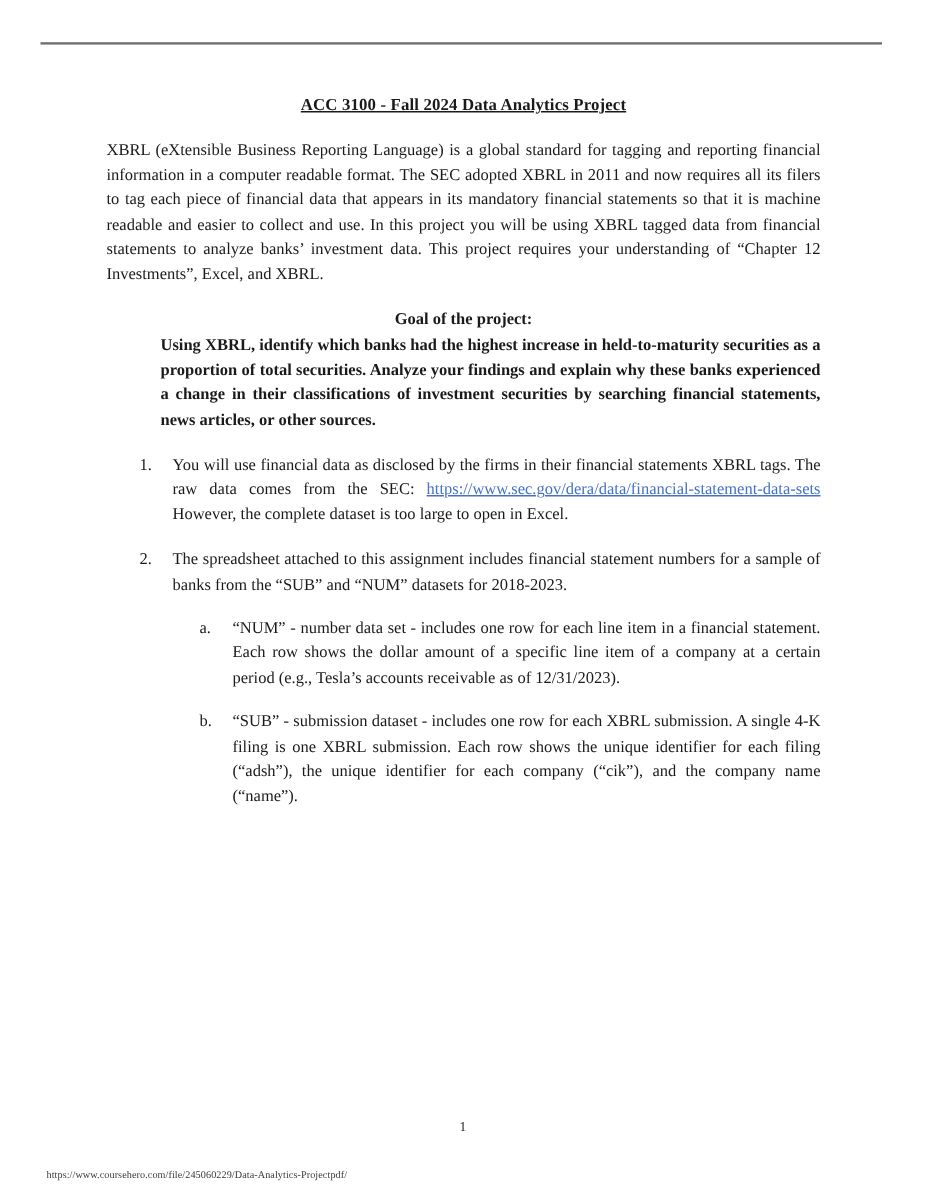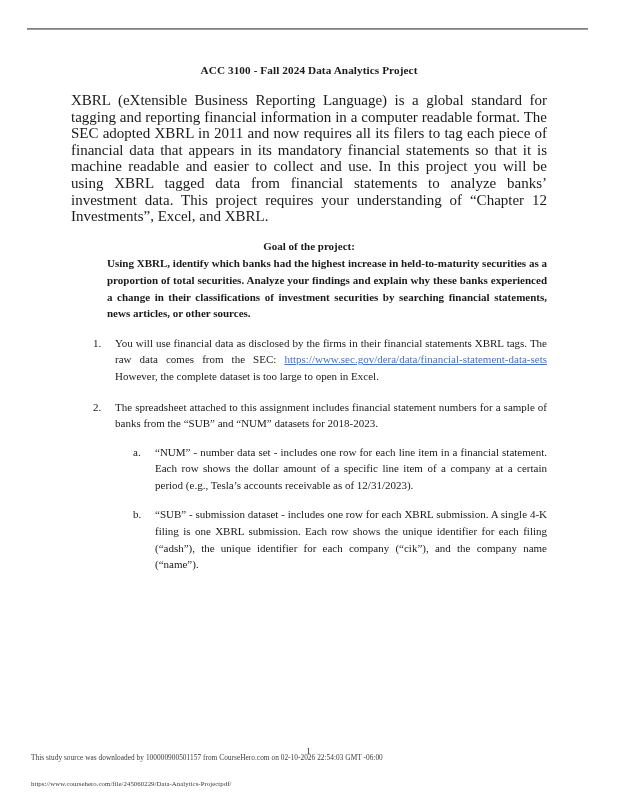--- a/index.html
+++ b/index.html
@@ -37,24 +37,25 @@
     top: 64px;
     width: 476px;
   }
 
   .doc-title {
     font-size: 11.2px;
     font-weight: bold;
     text-align: center;
     margin: 0 0 16px 0;
     letter-spacing: 0.1px;
+    text-decoration: underline;
   }
 
   p.body-text {
-    font-size: 15px;
+    font-size: 11px;
     line-height: 16.6px;
     text-align: justify;
     margin: 0 0 13px 0;
     text-justify: inter-word;
     font-family: Liberation Serif, serif;
   }
 
   .section-head {
     font-size: 11px;
     font-weight: bold;
@@ -186,17 +187,16 @@
           </li>
         </ol>
       </li>
 
     </ol>
 
   </div>
 
   <div class="page-number">1</div>
 
-  <div class="footer-note">This study source was downloaded by 100000900501157 from CourseHero.com on 02-10-2026 22:54:03 GMT -06:00</div>
 
   <div class="footer-url">https://www.coursehero.com/file/245060229/Data-Analytics-Projectpdf/</div>
 
 </div>
 
 </body></html>

